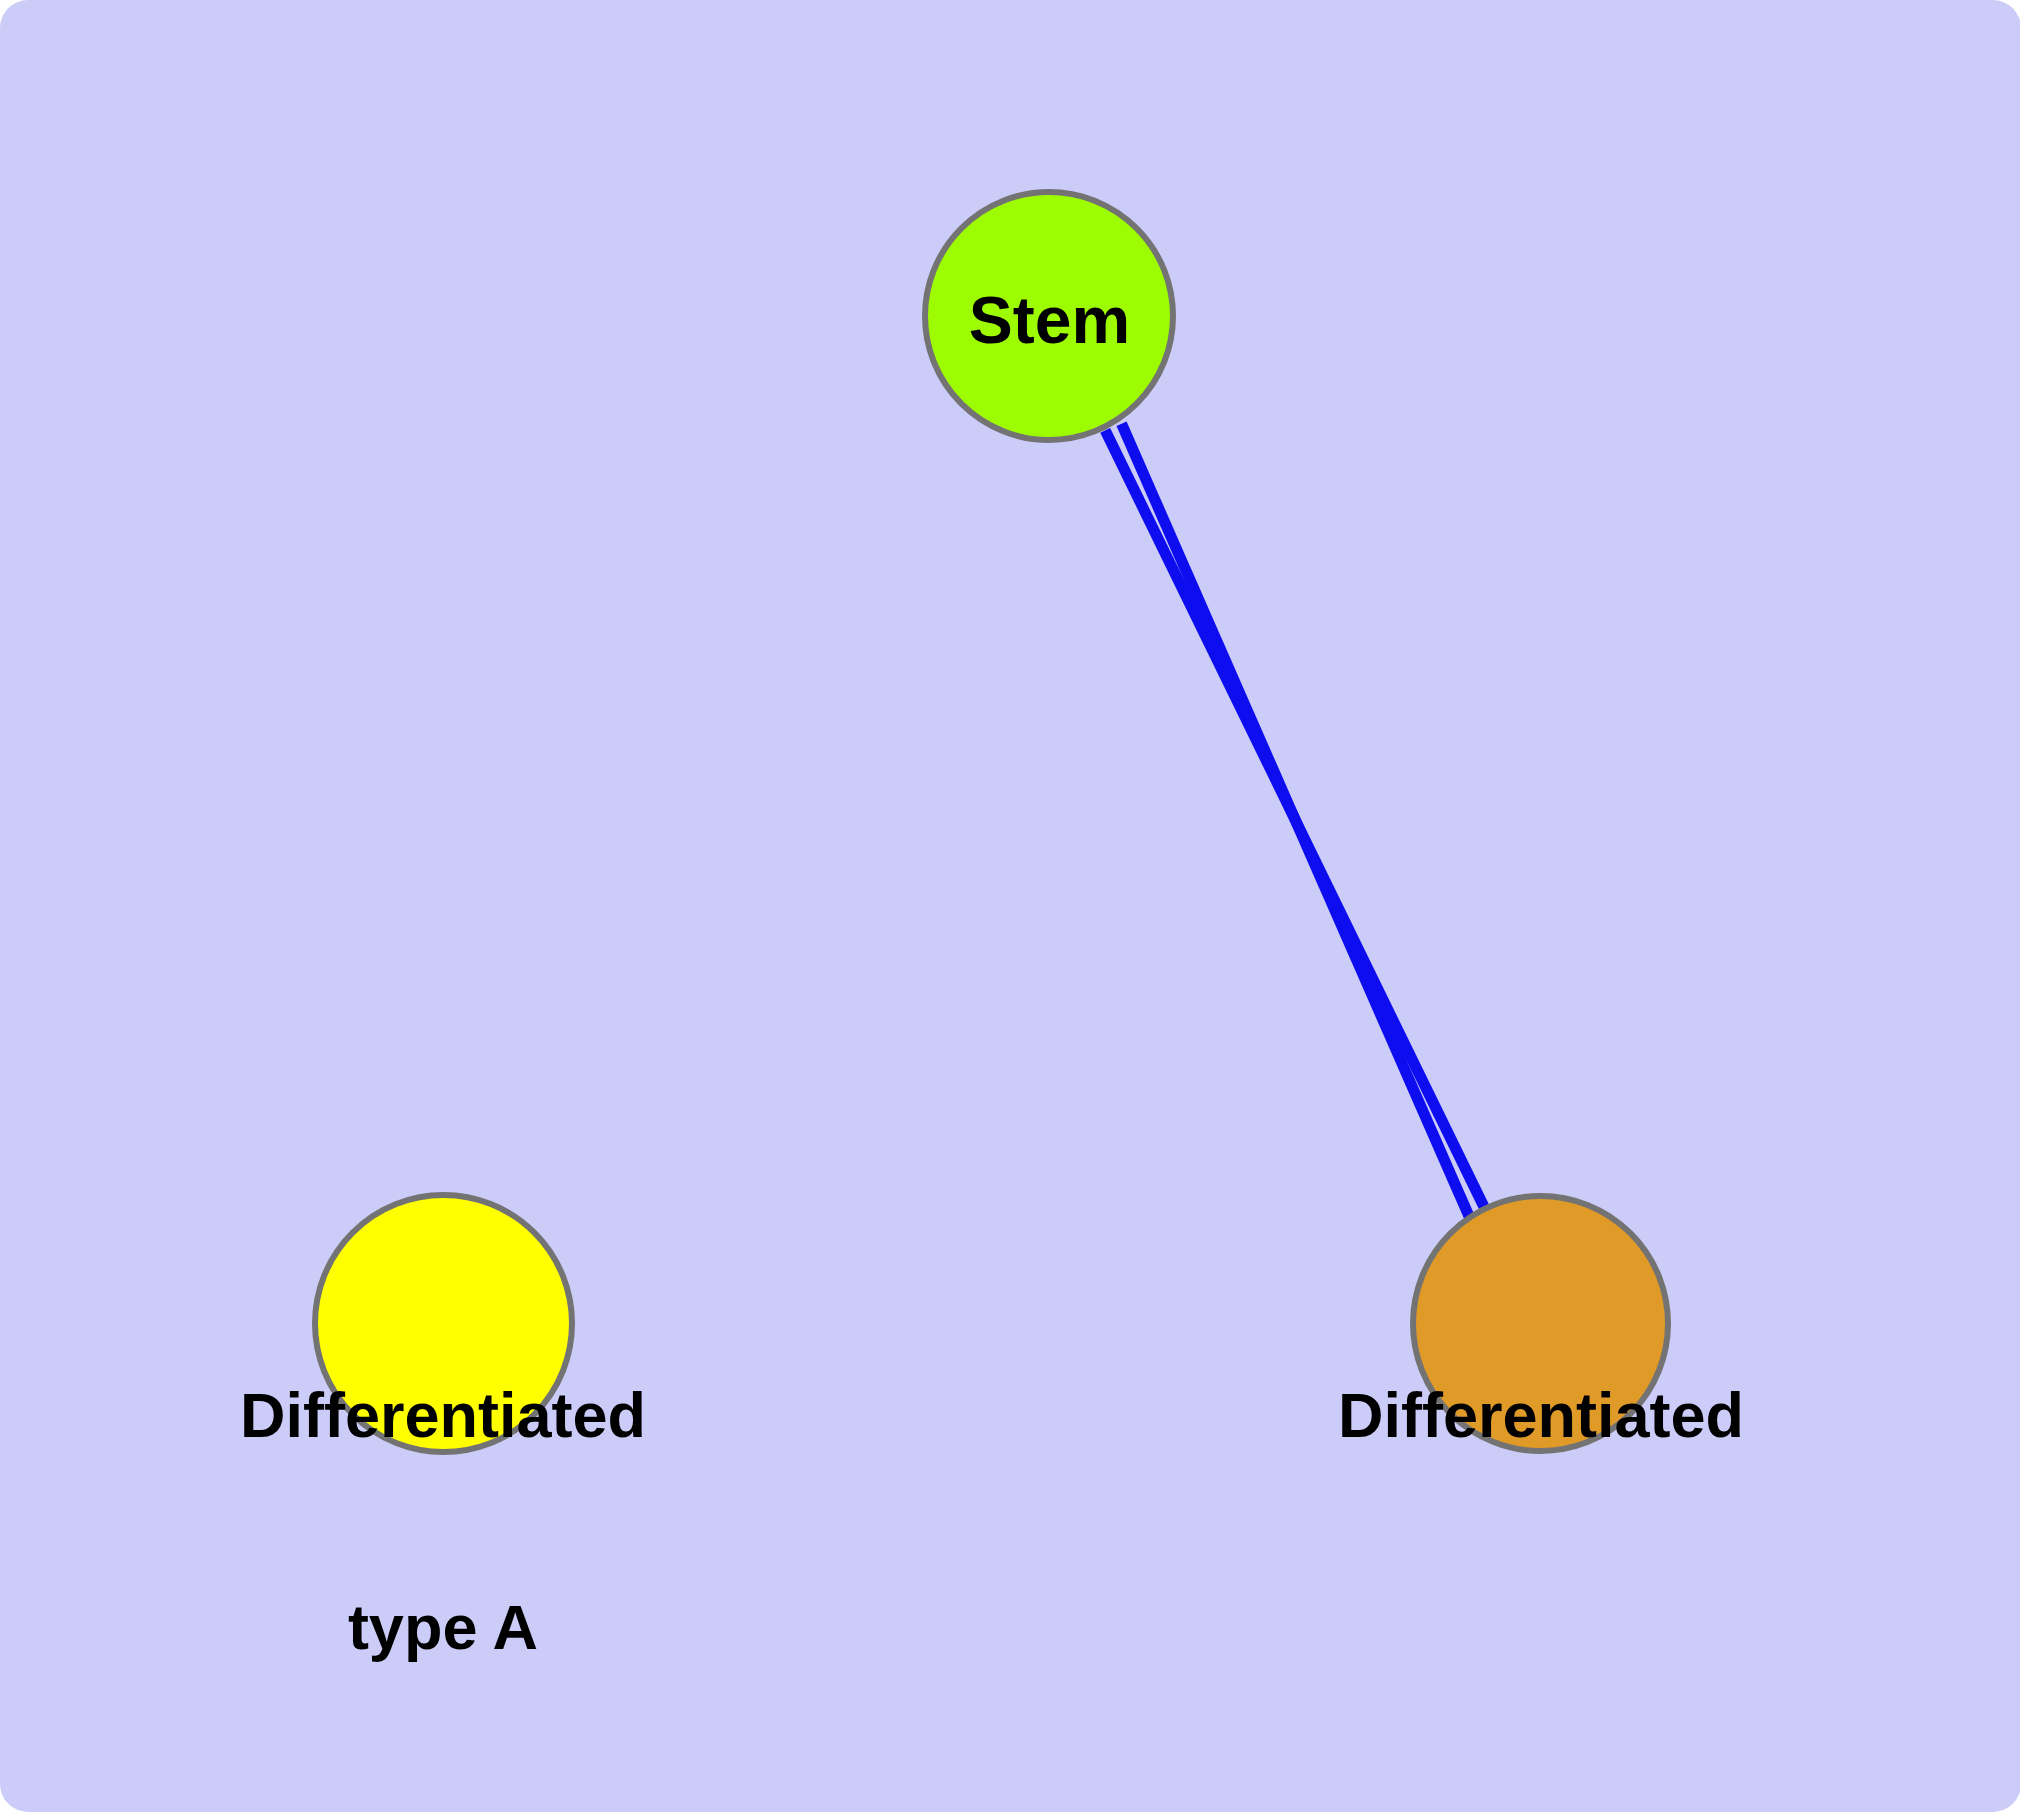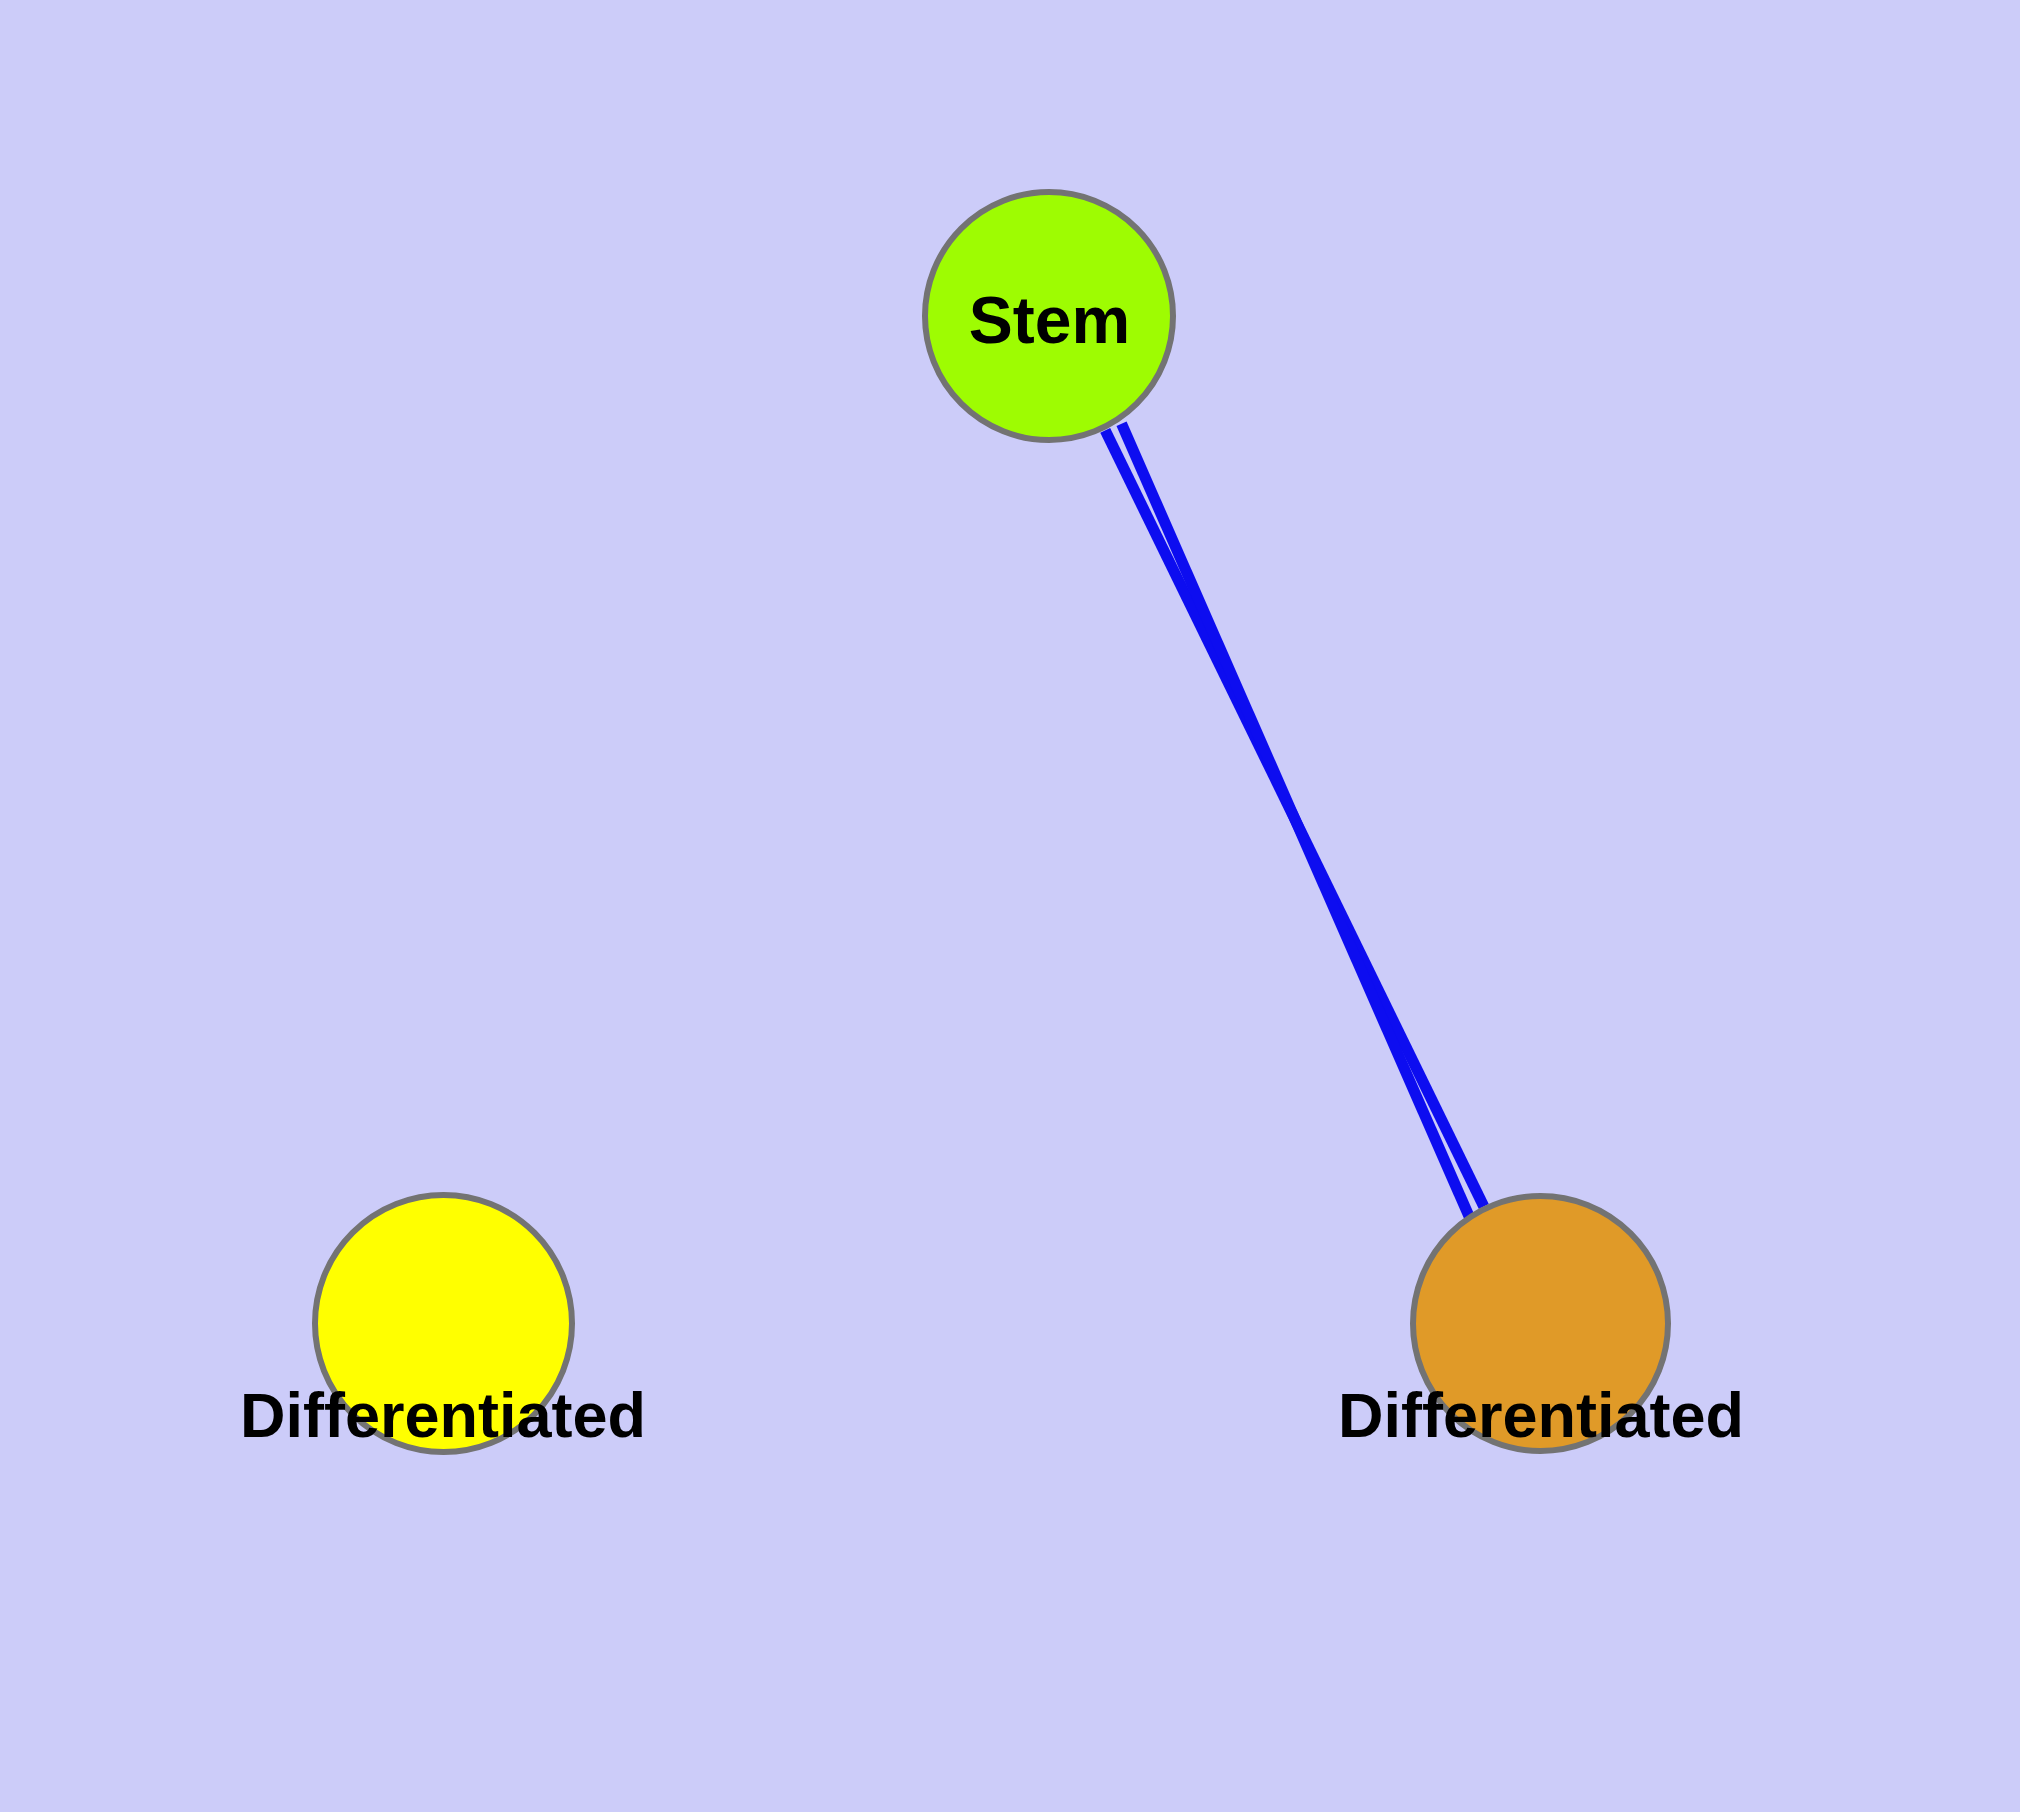--- a/index.html
+++ b/index.html
@@ -6,20 +6,21 @@
     margin: 0;
     padding: 0;
     background: #ffffff;
   }
   #canvas {
     position: relative;
     width: 2021px;
     height: 1812px;
     overflow: hidden;
     font-family: "Liberation Sans", sans-serif;
+    border-radius: 28px;
   }
   #graph-bg {
     position: absolute;
     inset: 0;
     background: #ccccf9;
   }
   #edge-layer {
     position: absolute;
     left: 0;
     top: 0;
@@ -96,20 +97,21 @@
 
     <line x1="1323" y1="500" x2="1733" y2="1435" stroke="#0d0df0" stroke-width="13" stroke-linecap="butt"></line>
   </svg>
 
   <div class="node" id="node-stem" style="left: 922px; top: 189px; width: 254px; height: 254px; background: rgb(158, 252, 2); border-color: rgb(115, 115, 115); border-width: 6.8px;"></div>
   <div class="node-label" id="label-stem">Stem</div>
 
   <div class="node" id="node-diff-a" style="left: 312px; top: 1192px; width: 263px; height: 263px; background: rgb(255, 255, 0); border-color: rgb(115, 115, 115); border-width: 6.8px;"></div>
   <div class="node-label" id="label-diff-a">
     <div>Differentiated</div>
+    <div>type A</div>
   </div>
 
   <div class="node" id="node-diff-b" style="left: 1410px; top: 1193px; width: 261px; height: 261px; background: rgb(224, 154, 40); border-color: rgb(115, 115, 115); border-width: 6.8px;"></div>
   <div class="node-label" id="label-diff-b">
     <div>Differentiated</div>
   </div>
 
 </div>
 
 

